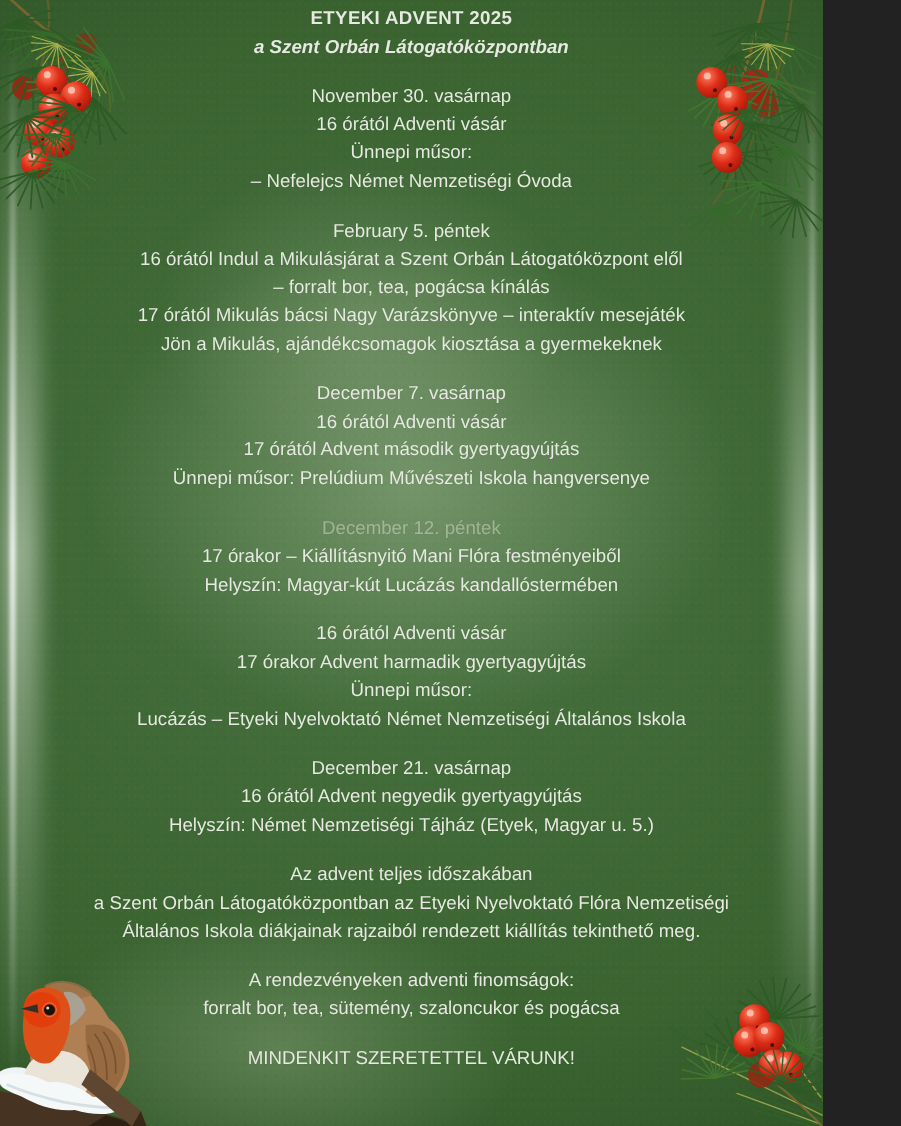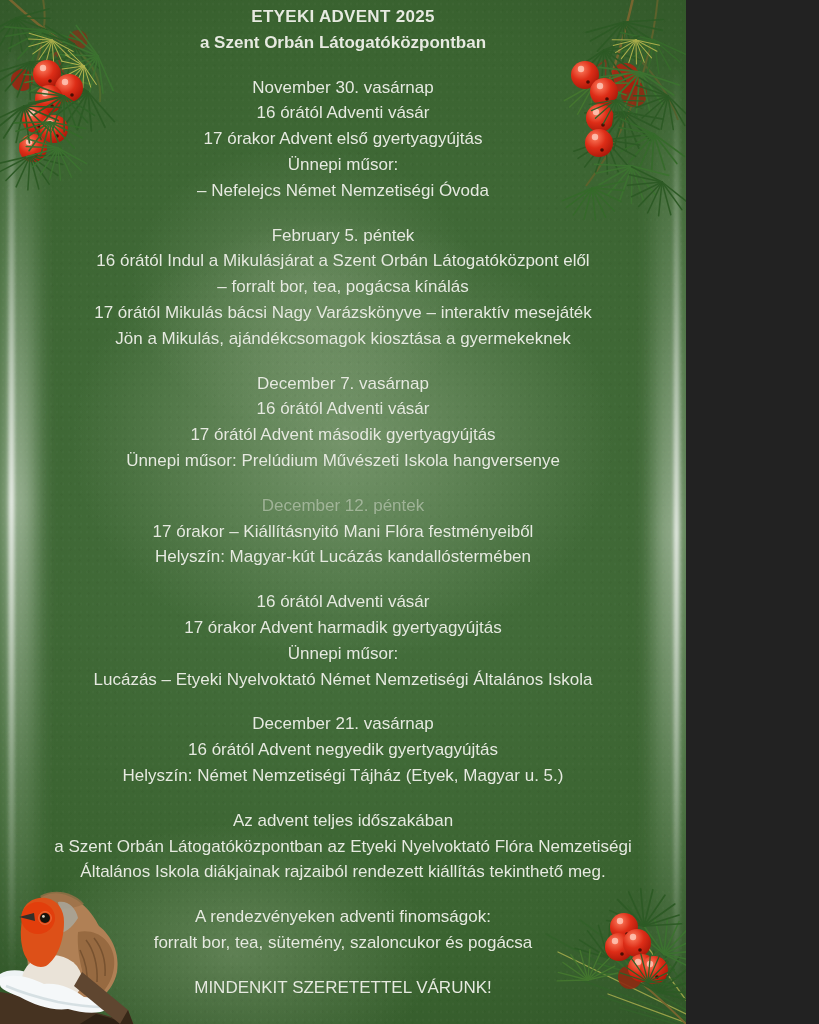--- a/index.html
+++ b/index.html
@@ -1,17 +1,17 @@
 <!DOCTYPE html>
 <html><head>
 <meta charset="utf-8">
 <style>
   html,body { margin:0; padding:0; background:#222; }
   .poster {
-    position:relative; width:686px; height:1024px; overflow:hidden;
+    position:relative; width:748px; height:1024px; overflow:hidden;
     background:#3a6330;
     font-family:"Liberation Sans","DejaVu Sans",sans-serif;
   }
   .bg {
     position:absolute; inset:0; z-index:0;
     background:
       radial-gradient(55% 30% at 50% 43%, rgba(205,216,190,0.34), rgba(205,216,190,0) 72%),
       radial-gradient(36% 20% at 44% 28%, rgba(200,212,185,0.22), rgba(200,212,185,0) 70%),
       radial-gradient(42% 18% at 34% 93%, rgba(200,212,185,0.26), rgba(200,212,185,0) 70%),
       radial-gradient(120% 85% at 50% 48%, #487240 0%, #3a6330 55%, #2c4f24 85%, #234218 100%);
@@ -43,21 +43,21 @@
   .content {
     position:absolute; inset:0; z-index:3;
     text-align:center; color:#e6eae0;
     font-size:17px; line-height:25.8px;
     padding-top:4px;
     text-shadow:0 0 1px rgba(20,40,15,.15);
   }
   .section { margin-bottom:19px; }
   .line { white-space:nowrap; }
   .line.title { font-weight:600; letter-spacing:.3px; }
-  .line.subtitle { font-weight:600; }
+  .line.subtitle { font-weight:600;font-style:italic; }
   .line.faded { color:rgba(225,232,217,.52); }
 </style>
 </head>
 <body>
 
 <div class="poster">
   <div class="bg"></div>
   <div class="texture"></div>
   <div class="sheen sheen-left-glow"></div>
   <div class="sheen sheen-left-core"></div>
@@ -246,21 +246,20 @@
 
   <div class="content">
     <div class="section">
       <div class="line title">ETYEKI ADVENT 2025</div>
       <div class="line subtitle">a Szent Orbán Látogatóközpontban</div>
     </div>
 
     <div class="section">
       <div class="line">November 30. vasárnap</div>
       <div class="line">16 órától Adventi vásár</div>
-      <div class="line">17 órakor Advent első gyertyagyújtás</div>
       <div class="line">Ünnepi műsor:</div>
       <div class="line">– Nefelejcs Német Nemzetiségi Óvoda</div>
     </div>
 
     <div class="section">
       <div class="line">February 5. péntek</div>
       <div class="line">16 órától Indul a Mikulásjárat a Szent Orbán Látogatóközpont elől</div>
       <div class="line">– forralt bor, tea, pogácsa kínálás</div>
       <div class="line">17 órától Mikulás bácsi Nagy Varázskönyve – interaktív mesejáték</div>
       <div class="line">Jön a Mikulás, ajándékcsomagok kiosztása a gyermekeknek</div>

